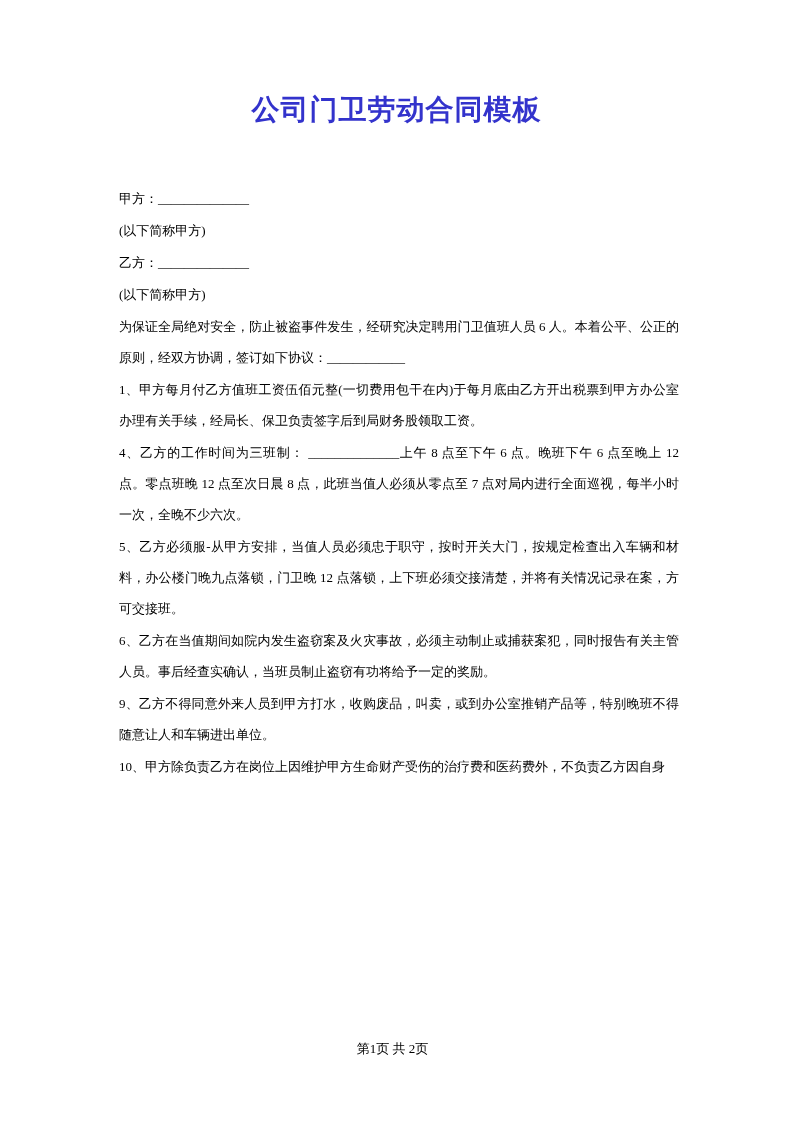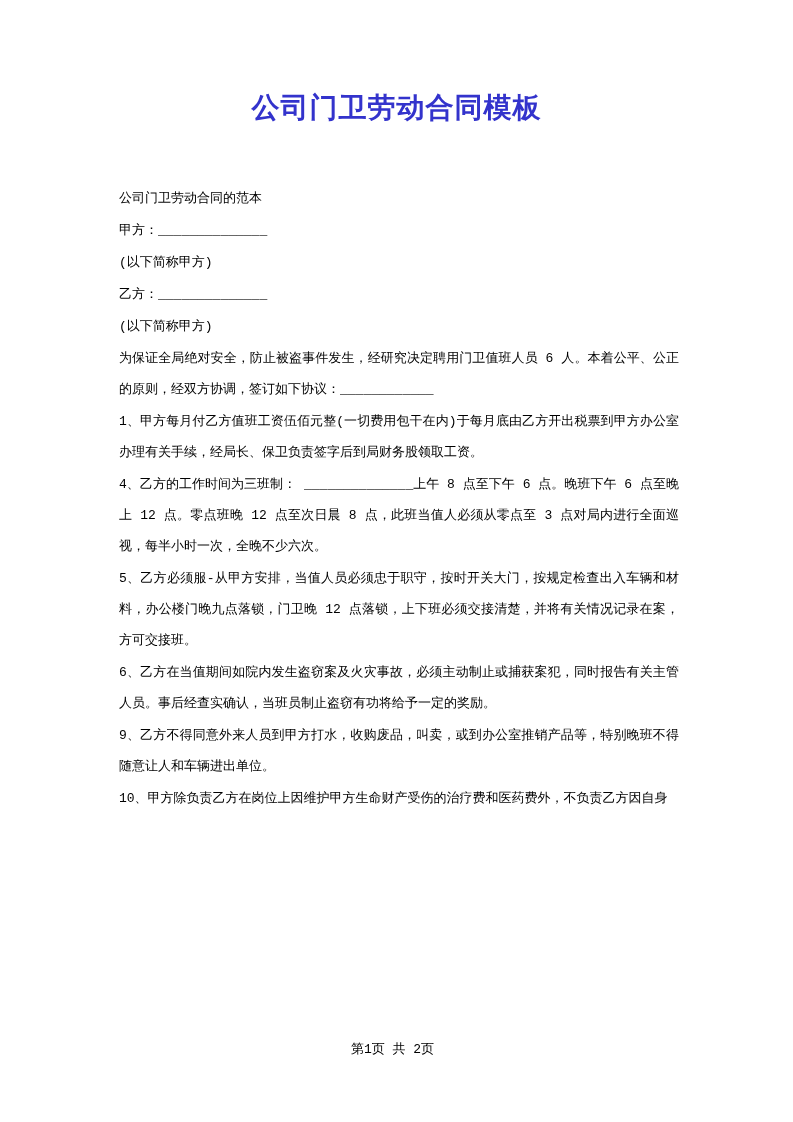--- a/index.html
+++ b/index.html
@@ -7,21 +7,21 @@
     padding: 0;
     background: #ffffff;
   }
   .page {
     position: relative;
     width: 793px;
     height: 1122px;
     margin: 0 auto;
     background: #ffffff;
     overflow: hidden;
-    font-family: Liberation Mono, monospace;
+    font-family: Liberation Serif, serif;
     color: #000000;
   }
   .title {
     margin: 0;
     padding: 92px 60px 0 60px;
     text-align: center;
     font-size: 28px;
     font-weight: bold;
     line-height: 1.25;
     letter-spacing: 1px;
@@ -47,28 +47,27 @@
   }
 </style>
 </head>
 <body>
 
 <div class="page">
 
   <h1 class="title" style="color: rgb(51, 51, 204);">公司门卫劳动合同模板</h1>
 
   <div class="doc-body" style="color: rgb(0, 0, 0);">
-    <p>公司门卫劳动合同的范本</p>
     <p>甲方：______________</p>
     <p>(以下简称甲方)</p>
     <p>乙方：______________</p>
     <p>(以下简称甲方)</p>
     <p>为保证全局绝对安全，防止被盗事件发生，经研究决定聘用门卫值班人员 6 人。本着公平、公正的原则，经双方协调，签订如下协议：____________</p>
     <p>1、甲方每月付乙方值班工资伍佰元整(一切费用包干在内)于每月底由乙方开出税票到甲方办公室办理有关手续，经局长、保卫负责签字后到局财务股领取工资。</p>
-    <p>4、乙方的工作时间为三班制： ______________上午 8 点至下午 6 点。晚班下午 6 点至晚上 12 点。零点班晚 12 点至次日晨 8 点，此班当值人必须从零点至 3 点对局内进行全面巡视，每半小时一次，全晚不少六次。</p>
+    <p>4、乙方的工作时间为三班制： ______________上午 8 点至下午 6 点。晚班下午 6 点至晚上 12 点。零点班晚 12 点至次日晨 8 点，此班当值人必须从零点至 7 点对局内进行全面巡视，每半小时一次，全晚不少六次。</p>
     <p>5、乙方必须服-从甲方安排，当值人员必须忠于职守，按时开关大门，按规定检查出入车辆和材料，办公楼门晚九点落锁，门卫晚 12 点落锁，上下班必须交接清楚，并将有关情况记录在案，方可交接班。</p>
     <p>6、乙方在当值期间如院内发生盗窃案及火灾事故，必须主动制止或捕获案犯，同时报告有关主管人员。事后经查实确认，当班员制止盗窃有功将给予一定的奖励。</p>
     <p>9、乙方不得同意外来人员到甲方打水，收购废品，叫卖，或到办公室推销产品等，特别晚班不得随意让人和车辆进出单位。</p>
     <p>10、甲方除负责乙方在岗位上因维护甲方生命财产受伤的治疗费和医药费外，不负责乙方因自身</p>
   </div>
 
   <div class="page-footer">第1页 共 2页</div>
 
 </div>
 

